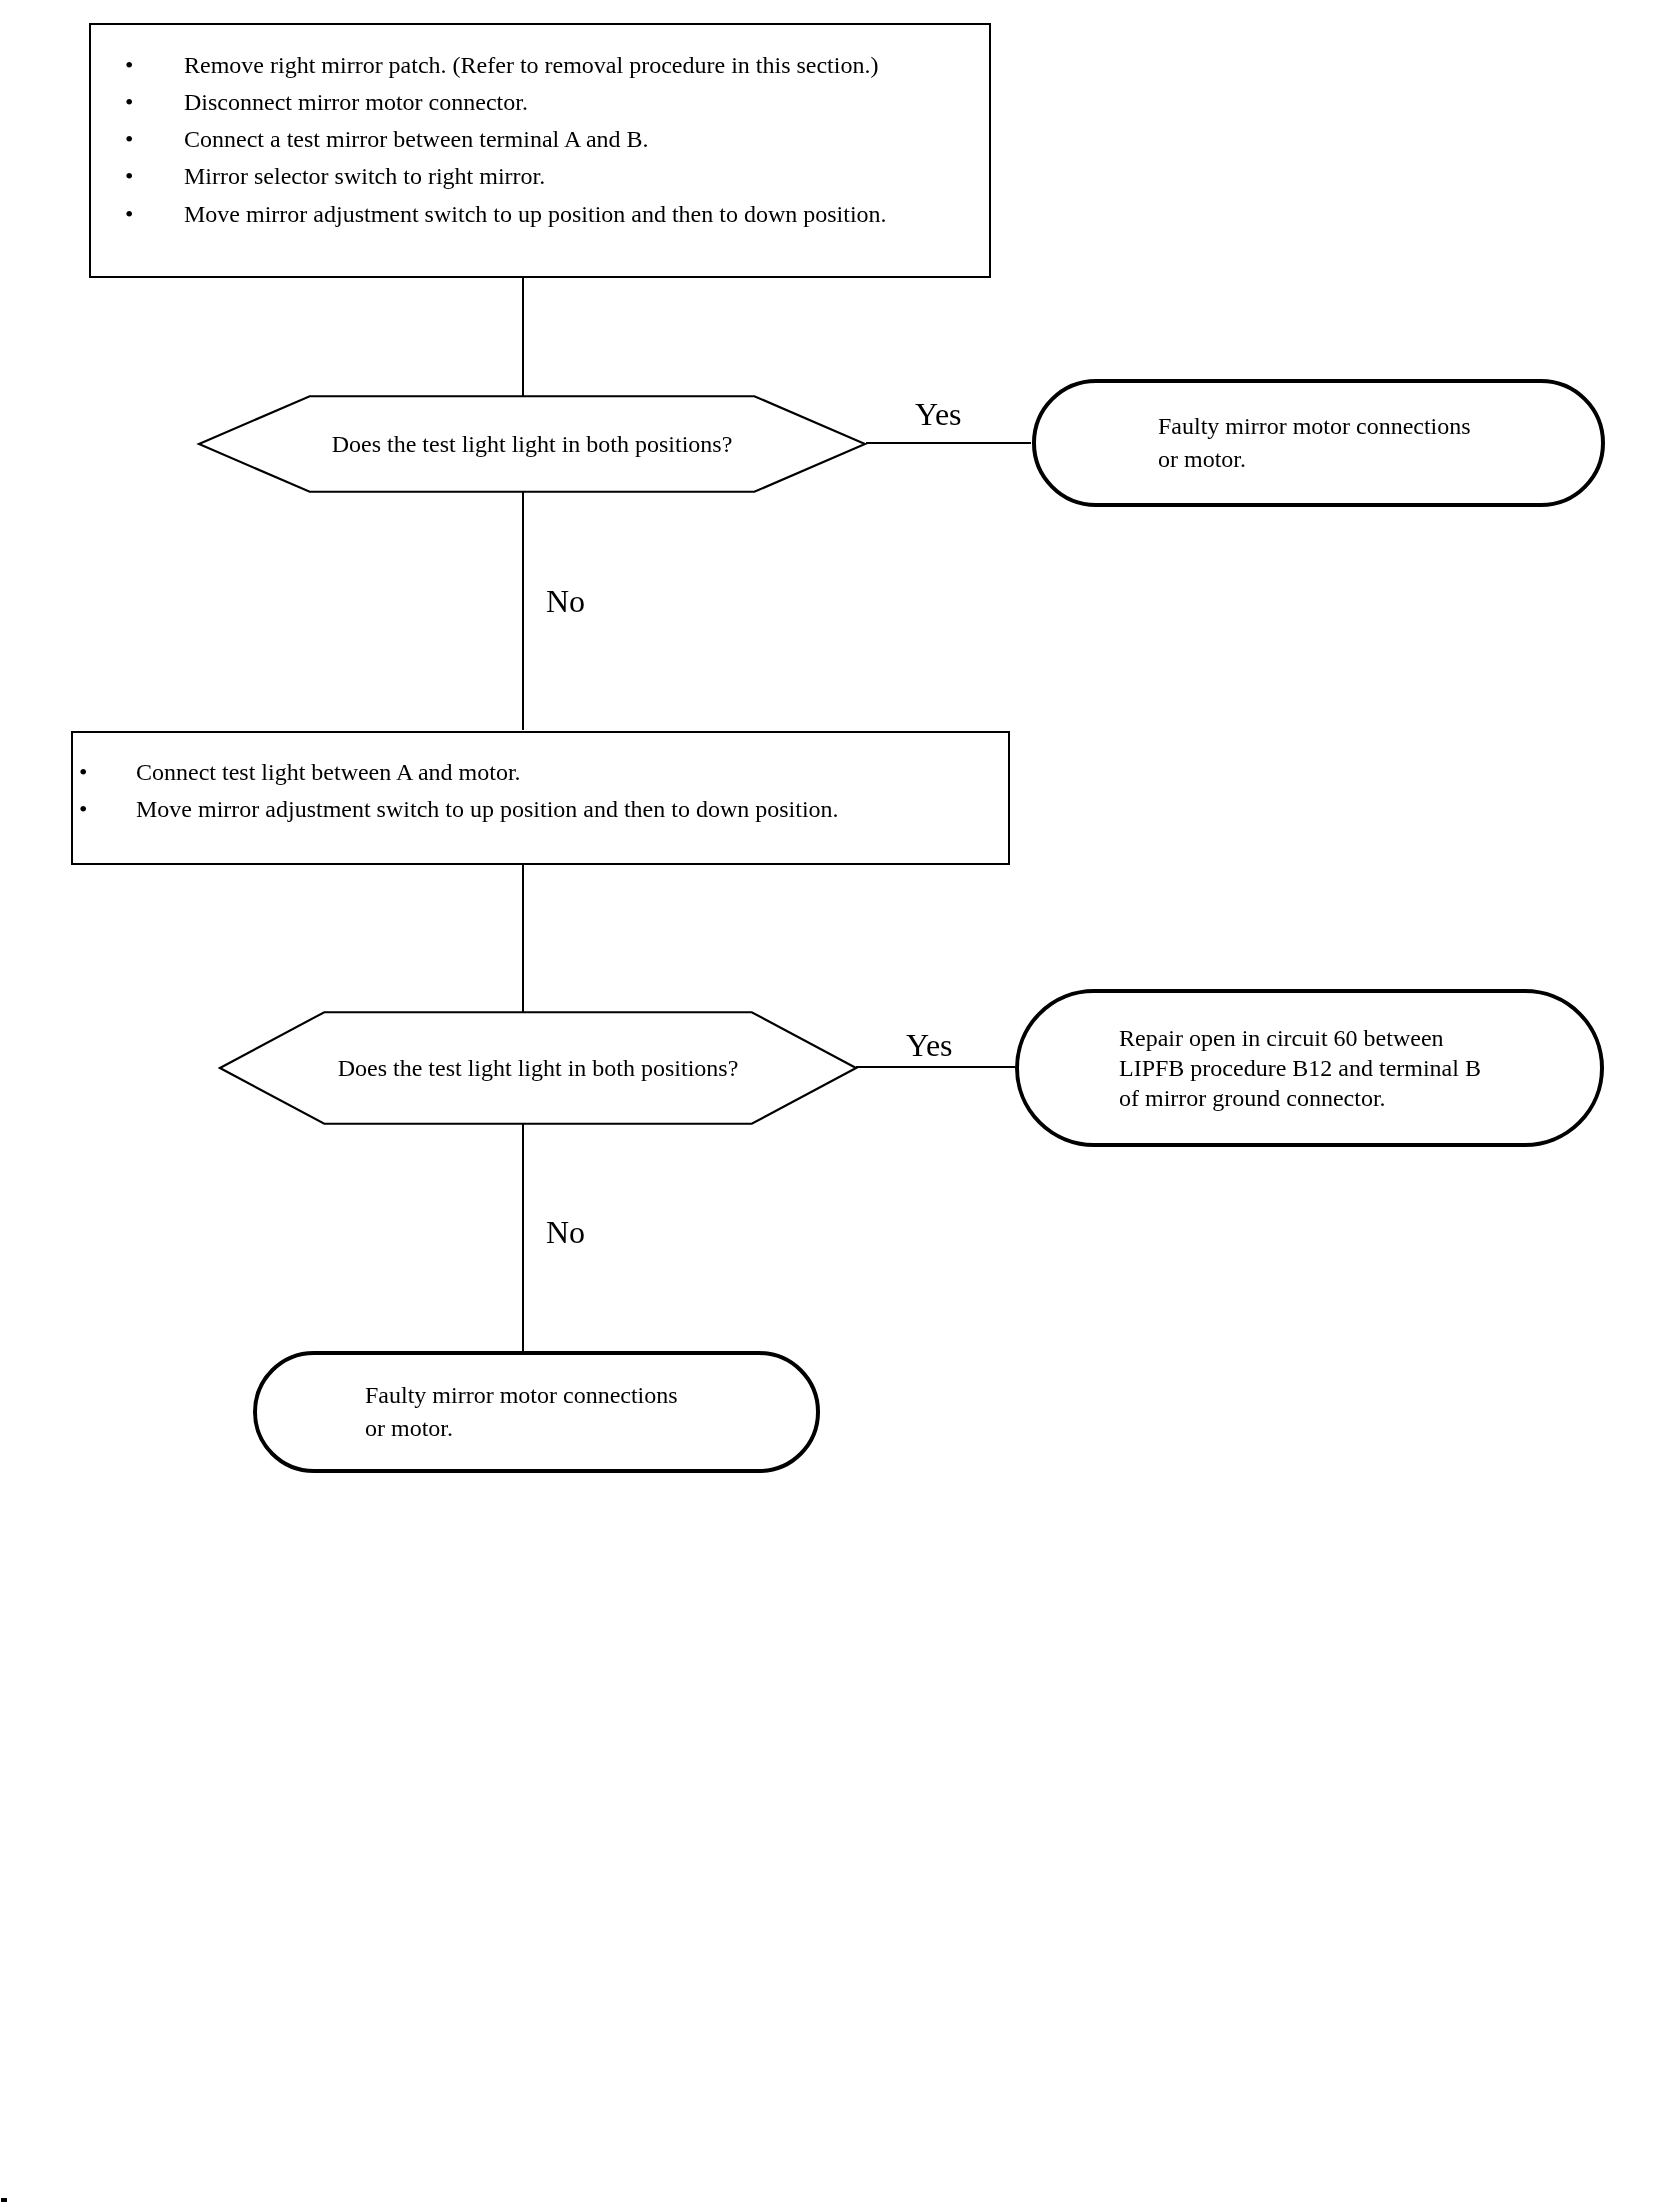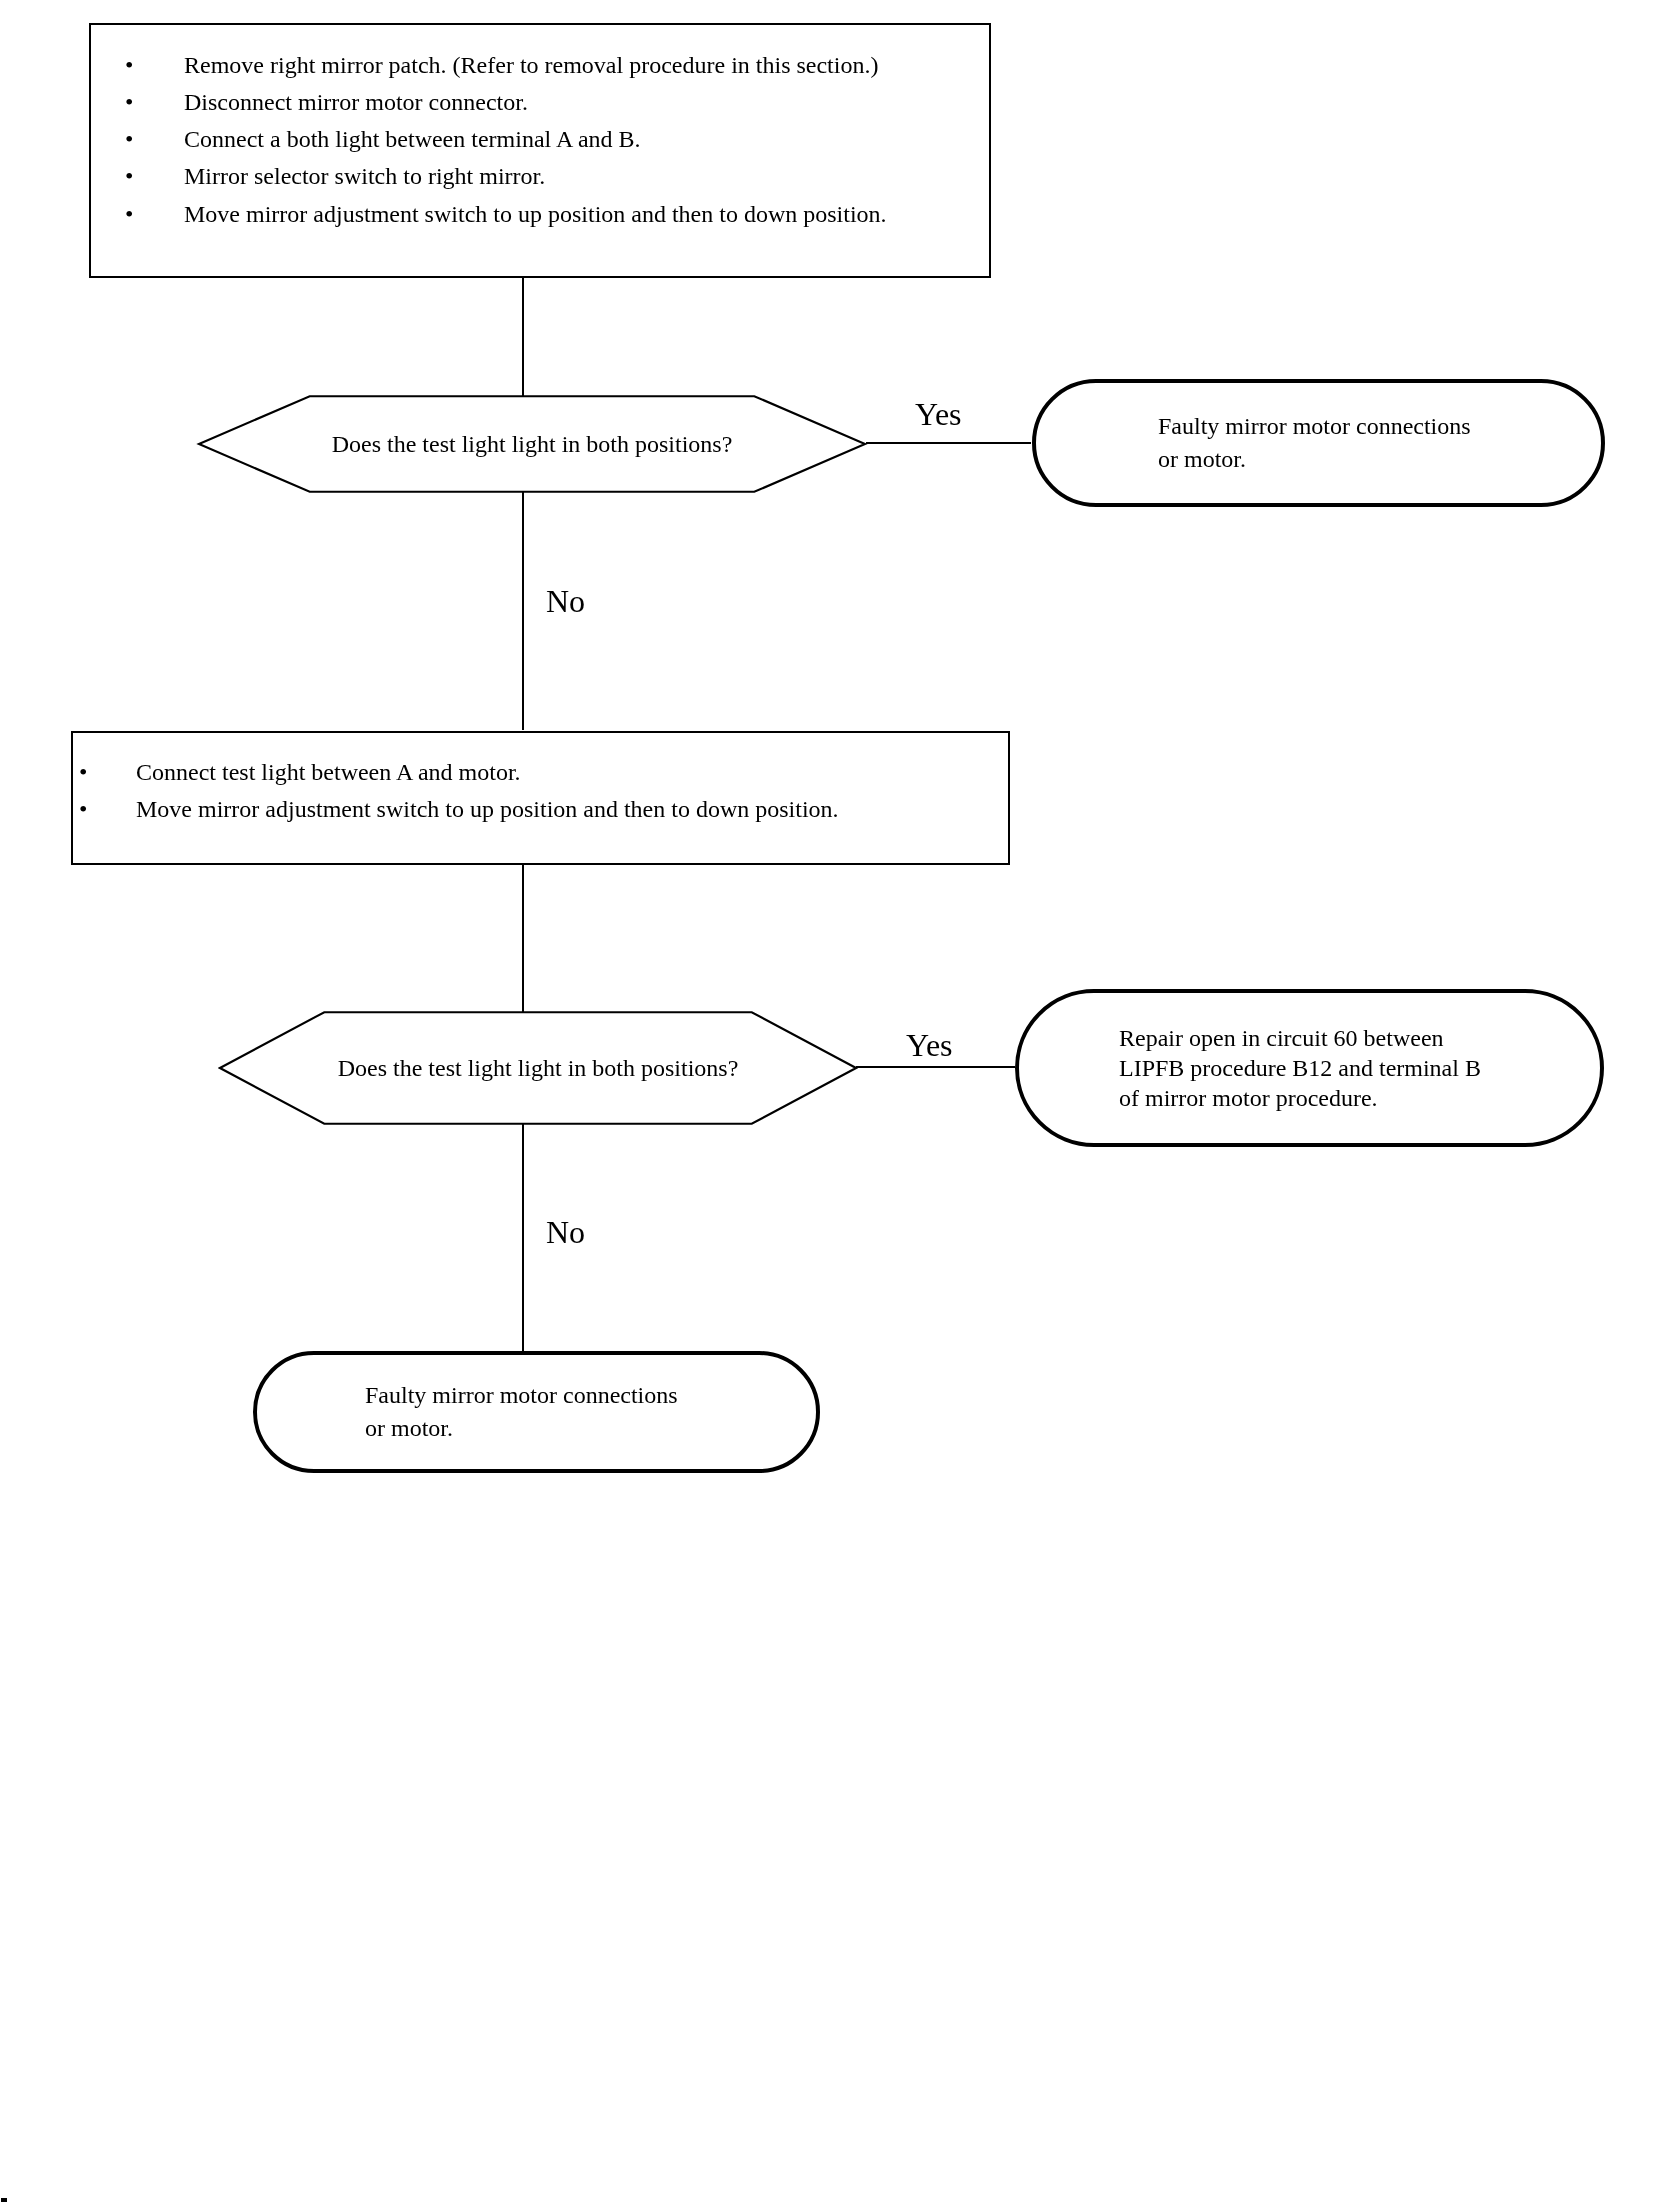--- a/index.html
+++ b/index.html
@@ -101,21 +101,21 @@
       <li>
         <span class="b">•</span>
         <span class="t">Remove right mirror patch. (Refer to removal procedure in this section.)</span>
       </li>
       <li>
         <span class="b">•</span>
         <span class="t">Disconnect mirror motor connector.</span>
       </li>
       <li>
         <span class="b">•</span>
-        <span class="t">Connect a both light between terminal A and B.</span>
+        <span class="t">Connect a test mirror between terminal A and B.</span>
       </li>
       <li>
         <span class="b">•</span>
         <span class="t">Mirror selector switch to right mirror.</span>
       </li>
       <li>
         <span class="b">•</span>
         <span class="t">Move mirror adjustment switch to up position and then to down position.</span>
       </li>
     </ul>
@@ -156,21 +156,21 @@
   <svg class="hexsvg" id="hex2" style="left:218px; top:1011px;" width="640" height="114" viewBox="0 0 1053 188">
     <polygon points="2,94 174,2 879,2 1051,94 879,186 174,186" fill="#ffffff" stroke="#000000" stroke-width="3.5"></polygon>
   </svg>
   <div class="hexlabel" style="left:218px; top:1011px; width:640px; height:114px;">Does the test light light in both positions?</div>
 
   <div class="branch" id="yes2">Yes</div>
   <div class="hline" id="yesline2"></div>
   <div class="term" id="rbox2">
     <div>Repair open in circuit 60 between</div>
     <div>LIPFB procedure B12 and terminal B</div>
-    <div>of mirror motor procedure.</div>
+    <div>of mirror ground connector.</div>
   </div>
 
   <div class="vline" id="vline4"></div>
   <div class="branch" id="no2">No</div>
 
   <div class="term" id="rbox3">
     <div>Faulty mirror motor connections</div>
     <div>or motor.</div>
   </div>
 

